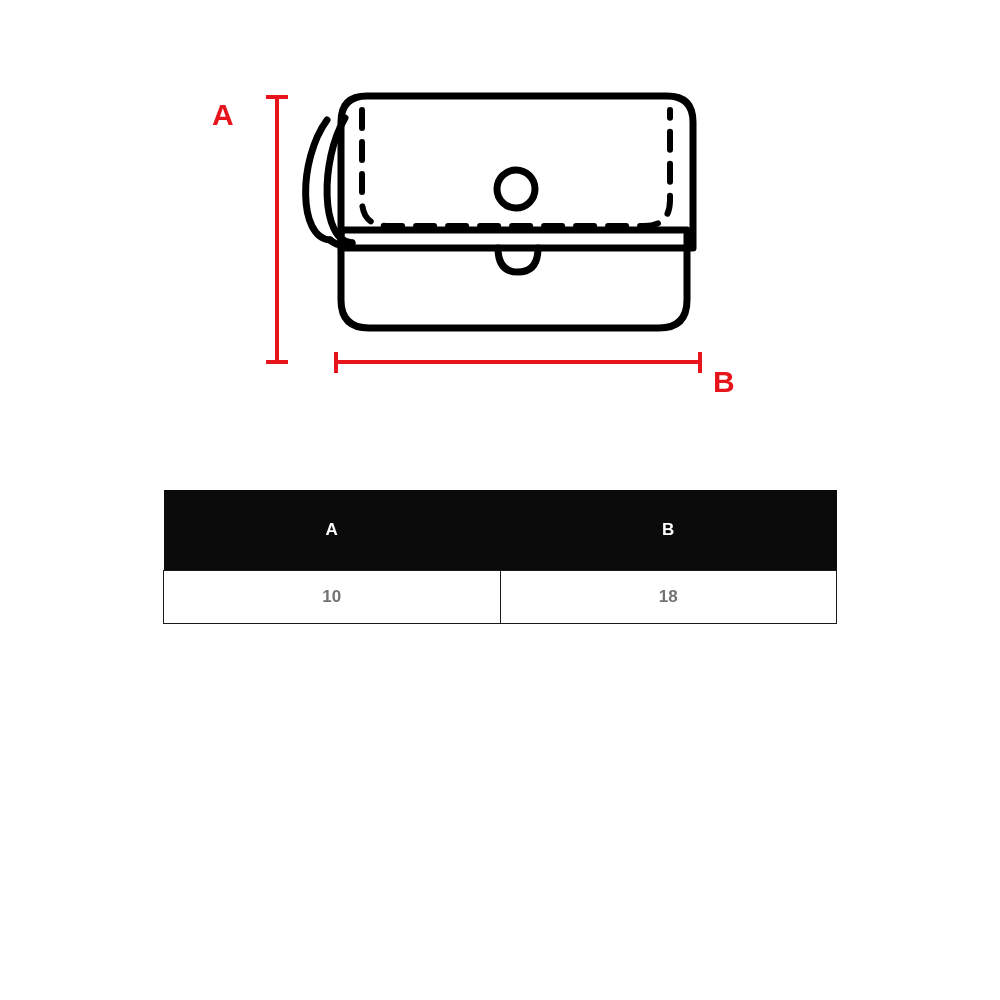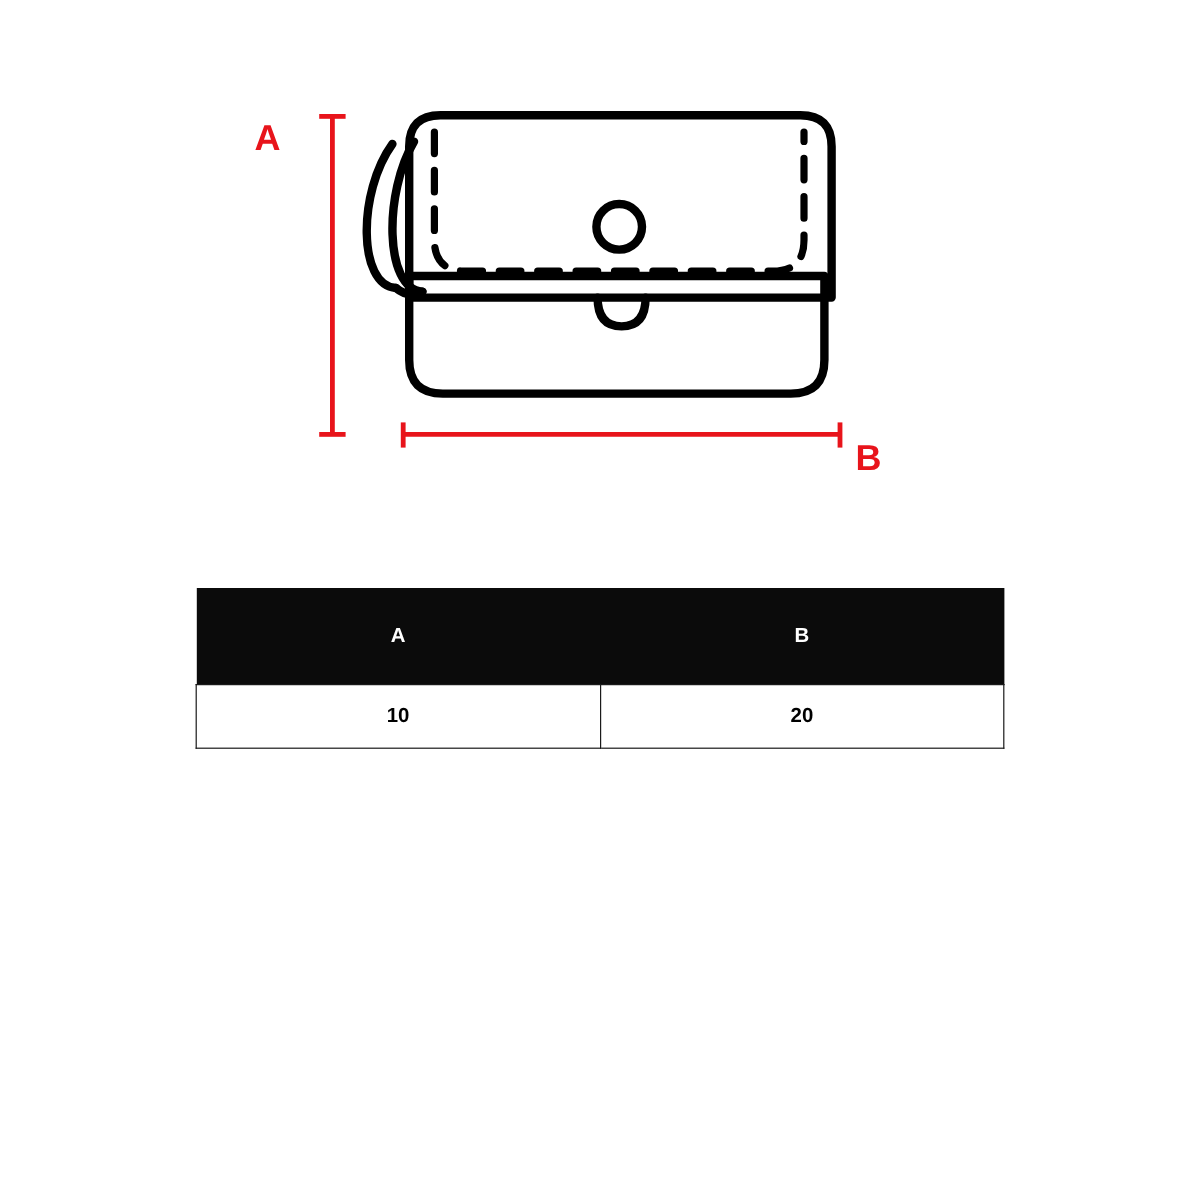--- a/index.html
+++ b/index.html
@@ -54,21 +54,21 @@
     color: #ffffff;
     font-size: 17px;
     font-weight: bold;
     height: 78px;
     border: none;
     text-align: center;
     vertical-align: middle;
   }
   table.size-table td {
     background: #ffffff;
-    color: #000000;
+    color: #737373;
     font-size: 17px;
     font-weight: bold;
     height: 50px;
     text-align: center;
     vertical-align: middle;
     border: 1px solid #1a1a1a;
   }
   table.size-table td:first-child { border-left: 1px solid #1a1a1a; }
   .axis-label {
     font-family: "Liberation Sans", sans-serif;
@@ -124,19 +124,19 @@
     <table class="size-table">
       <thead>
         <tr>
           <th>A</th>
           <th>B</th>
         </tr>
       </thead>
       <tbody>
         <tr>
           <td>10</td>
-          <td>20</td>
+          <td>18</td>
         </tr>
       </tbody>
     </table>
   </div>
 
 </div>
 
 </body></html>

